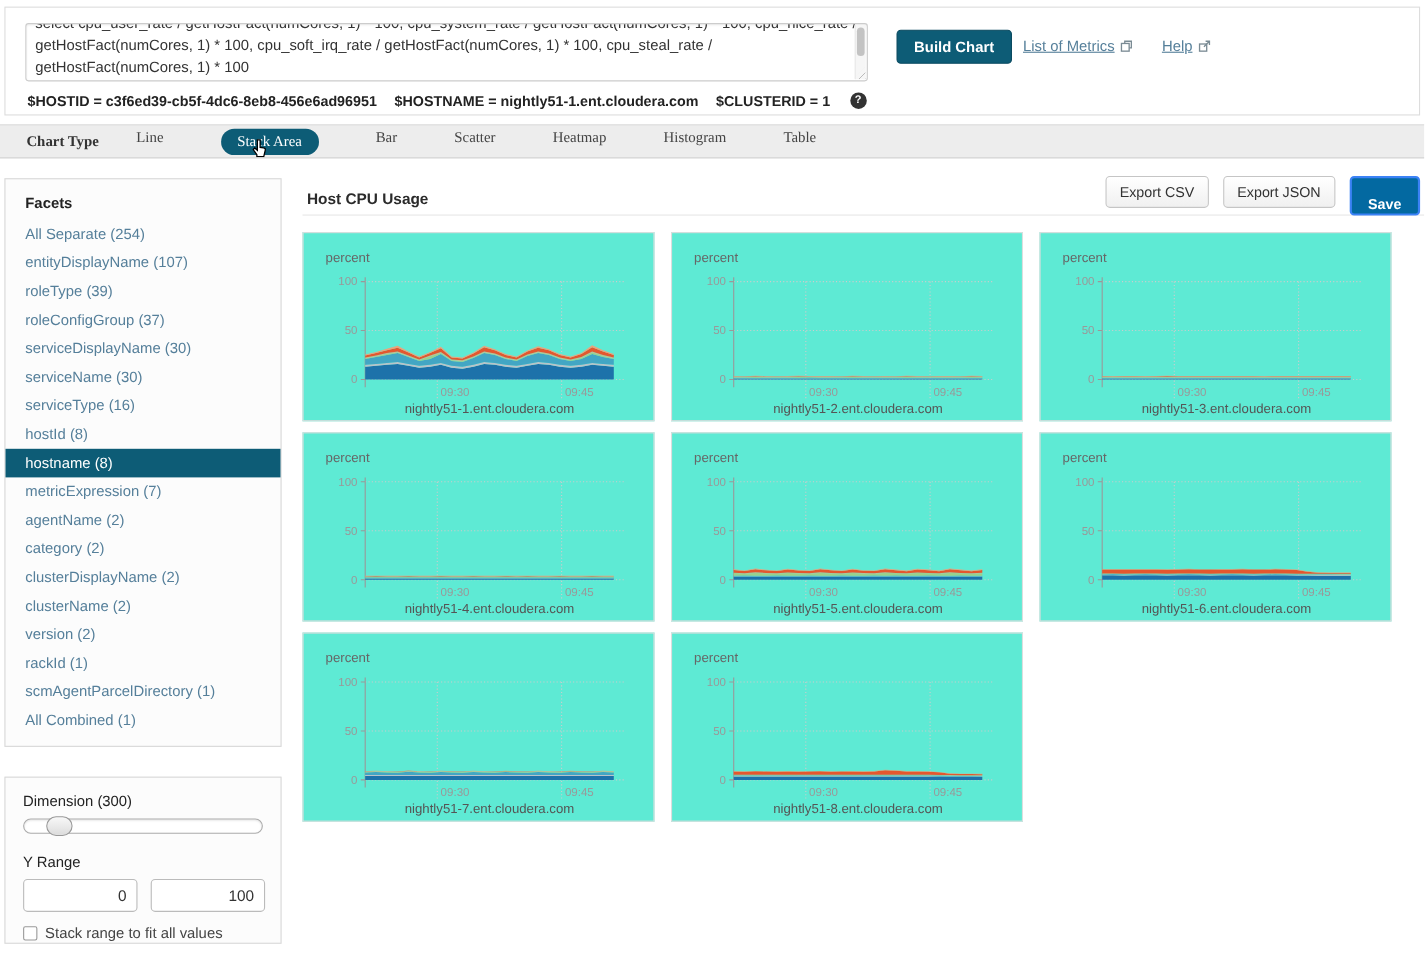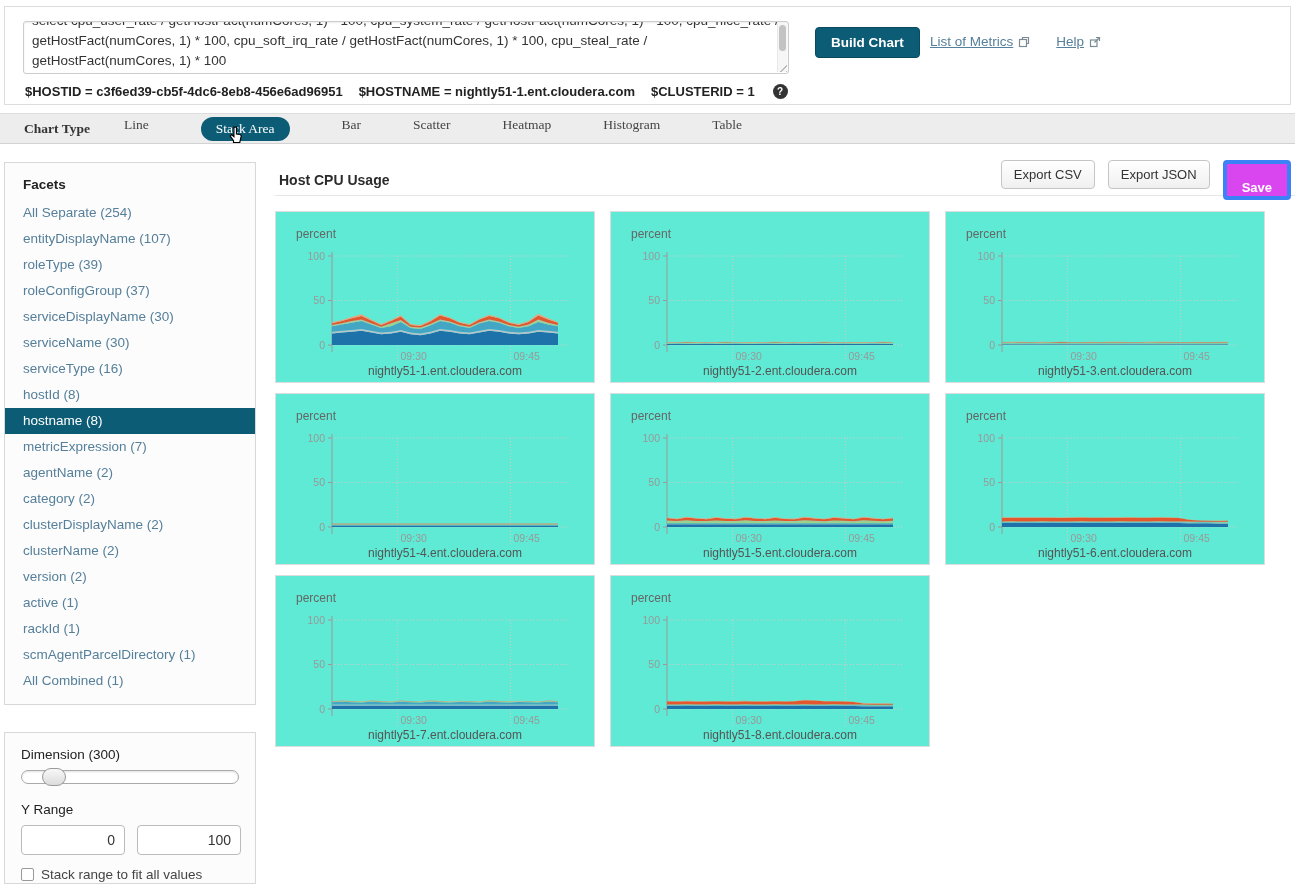--- a/index.html
+++ b/index.html
@@ -72,21 +72,21 @@
 
   
   .main { position:absolute; left:271px; top:0; width:1020px; }
   .main-header { position:relative; height:36px; border-bottom:1px solid #e7e7e7; }
   .main-title { position:absolute; left:4px; top:12px; font-weight:bold; font-size:14px; color:#2b2b2b; }
   .main-actions { position:absolute; right:4px; top:0; display:flex; gap:13px; }
   .btn-plain { height:29px; padding:0 12px; font-size:13px; color:#333; border:1px solid #c5c5c5;
                border-radius:4px; background:linear-gradient(#fff,#f0f0f0); cursor:pointer;
                font-family:inherit; }
   .btn-save { height:29px; padding:16px 15px; font-size:13px; color:#fff; font-weight:bold;
-              border:4px solid #3b82f6; border-radius:4px; background:#d946ef; cursor:pointer;
+              border:2px solid #3b82f6; border-radius:4px; background:#0369a1; cursor:pointer;
               font-family:inherit; }
   .charts-grid { margin-top:15px; display:flex; flex-wrap:wrap; gap:10px 15px; width:1005px; }
   .chart-card { width:320px; height:172px; border:1px solid #ddd; background:#5eead4; }
 </style>
 </head>
 <body>
 
 <div class="page">
 
   <div class="query-panel">
@@ -170,21 +170,20 @@
             <div class="facet-item">serviceName (30)</div>
             <div class="facet-item">serviceType (16)</div>
             <div class="facet-item">hostId (8)</div>
             <div class="facet-item selected">hostname (8)</div>
             <div class="facet-item">metricExpression (7)</div>
             <div class="facet-item">agentName (2)</div>
             <div class="facet-item">category (2)</div>
             <div class="facet-item">clusterDisplayName (2)</div>
             <div class="facet-item">clusterName (2)</div>
             <div class="facet-item">version (2)</div>
-            <div class="facet-item">active (1)</div>
             <div class="facet-item">rackId (1)</div>
             <div class="facet-item">scmAgentParcelDirectory (1)</div>
             <div class="facet-item">All Combined (1)</div>
           </div>
       </div>
 
       <div class="controls-panel">
         <div class="ctrl-label">Dimension (300)</div>
         <div class="slider">
           <div class="slider-handle" id="slider-handle" style="left: 20px;"></div>

